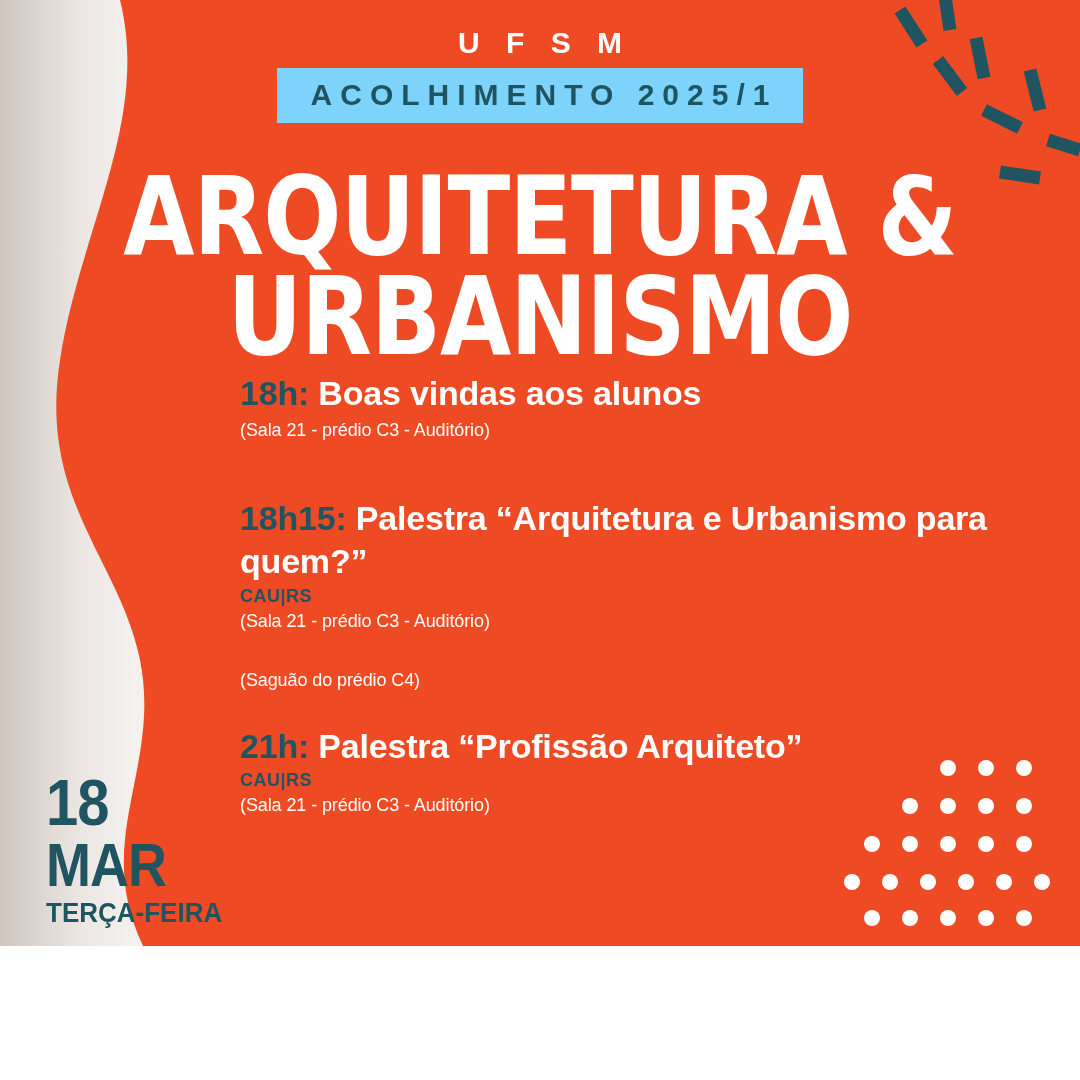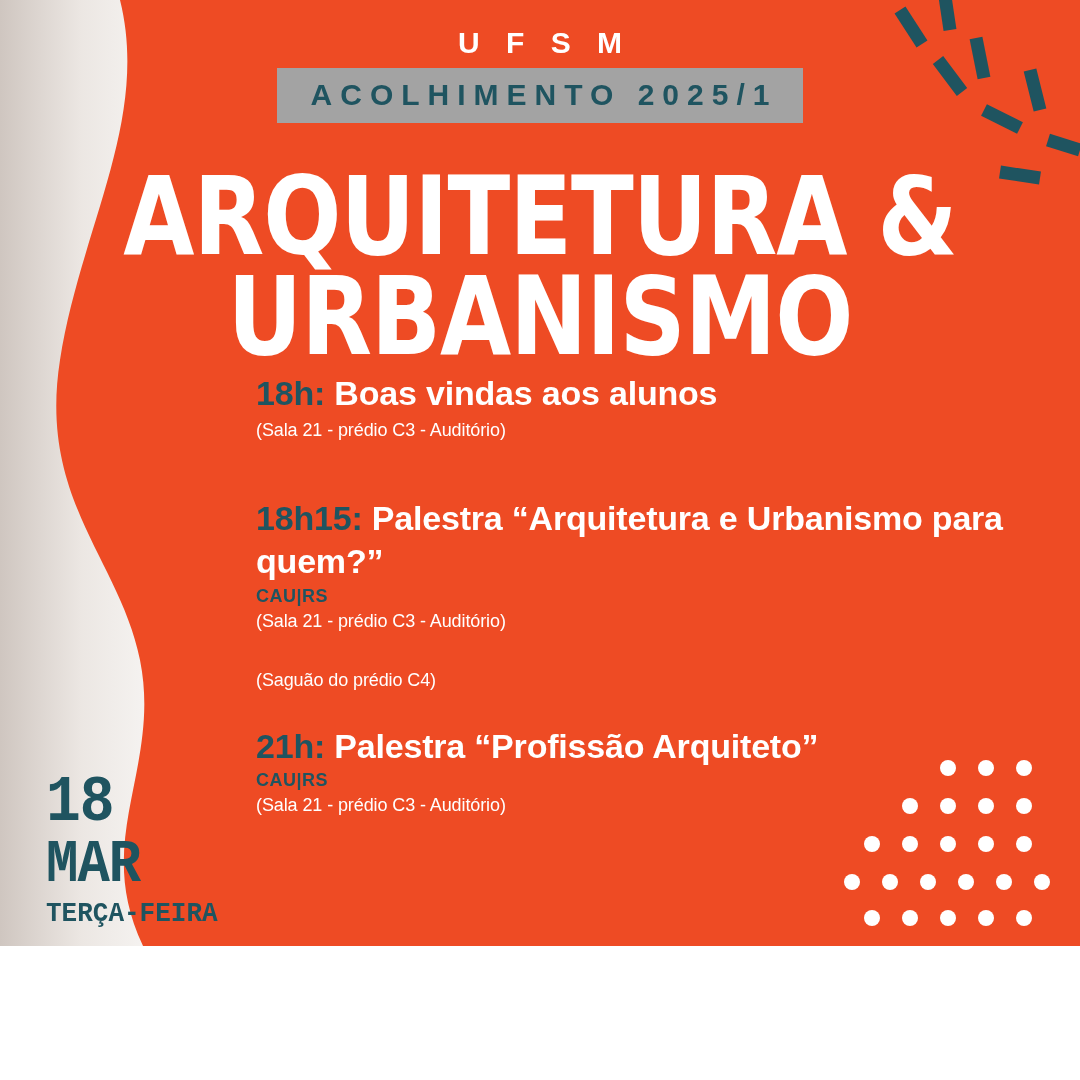--- a/index.html
+++ b/index.html
@@ -44,21 +44,21 @@
     font-size: 30px;
     font-weight: bold;
     letter-spacing: 9px;
     color: #ffffff;
     line-height: 1.1;
     text-indent: 9px;
   }
   .header-band {
     display: inline-block;
     margin-top: 9px;
-    background: #a3a3a3;
+    background: #7dd3fc;
     color: #1F5460;
     font-size: 30px;
     font-weight: bold;
     letter-spacing: 8px;
     padding: 12px 26px 13px 34px;
     line-height: 1;
   }
 
   
   .title {
@@ -81,21 +81,21 @@
   .title .l2 { display:block; }
 
   
   .schedule {
     position: absolute;
     left: 240px;
     top: 372px;
     width: 800px;
     z-index: 5;
   }
-  .item { margin-bottom: 30px; margin-left: 16px; }
+  .item { margin-bottom: 30px; }
   .item .line {
     font-size: 34px;
     font-weight: bold;
     color: #ffffff;
     line-height: 1.28;
     letter-spacing: -0.2px;
   }
   .item .time {
     color: #1F5460;
     font-weight: bold;
@@ -118,21 +118,21 @@
   .gap-1 { margin-bottom: 38px; }
   .gap-2 { margin-bottom: 34px; }
 
   
   .date {
     position: absolute;
     left: 46px;
     bottom: 18px;
     z-index: 6;
     color: #1F5460;
-    font-family: Liberation Mono, monospace;
+    font-family: Liberation Sans, sans-serif;
     font-weight: 800;
     text-align: left;
   }
   .date .day {
     font-size: 58px;
     line-height: 0.95;
     transform: scaleY(1.12);
     transform-origin: left top;
     display: block;
     letter-spacing: -1px;

